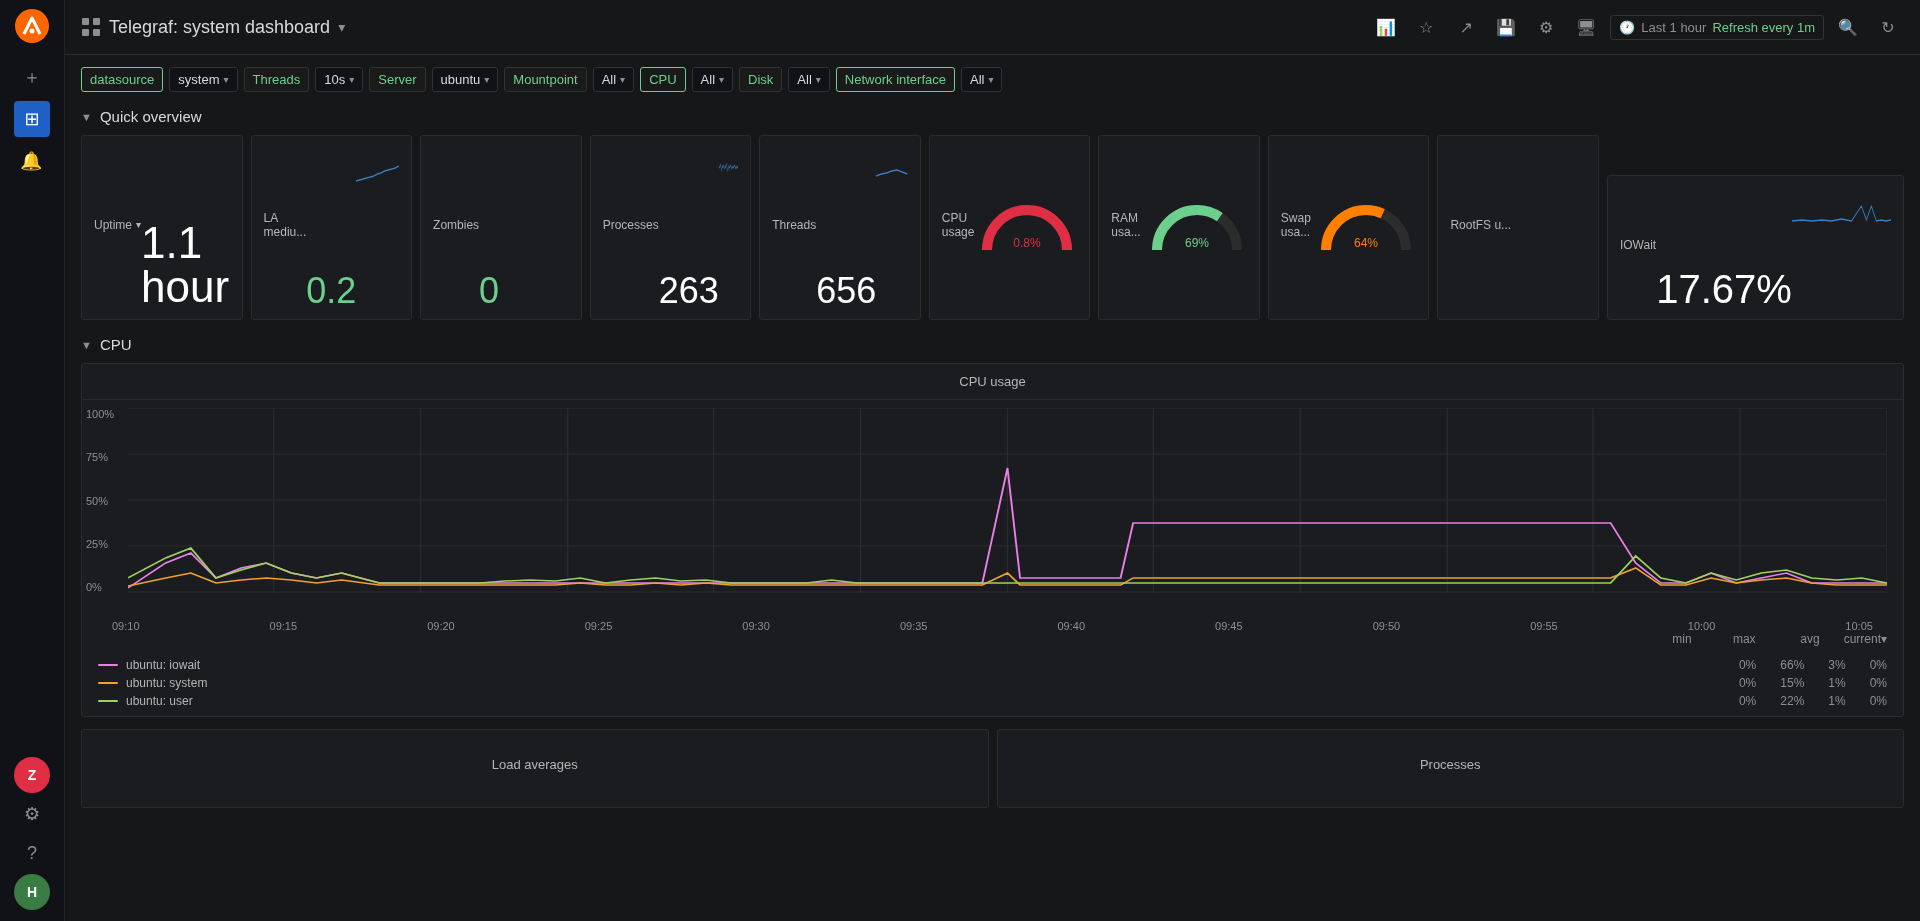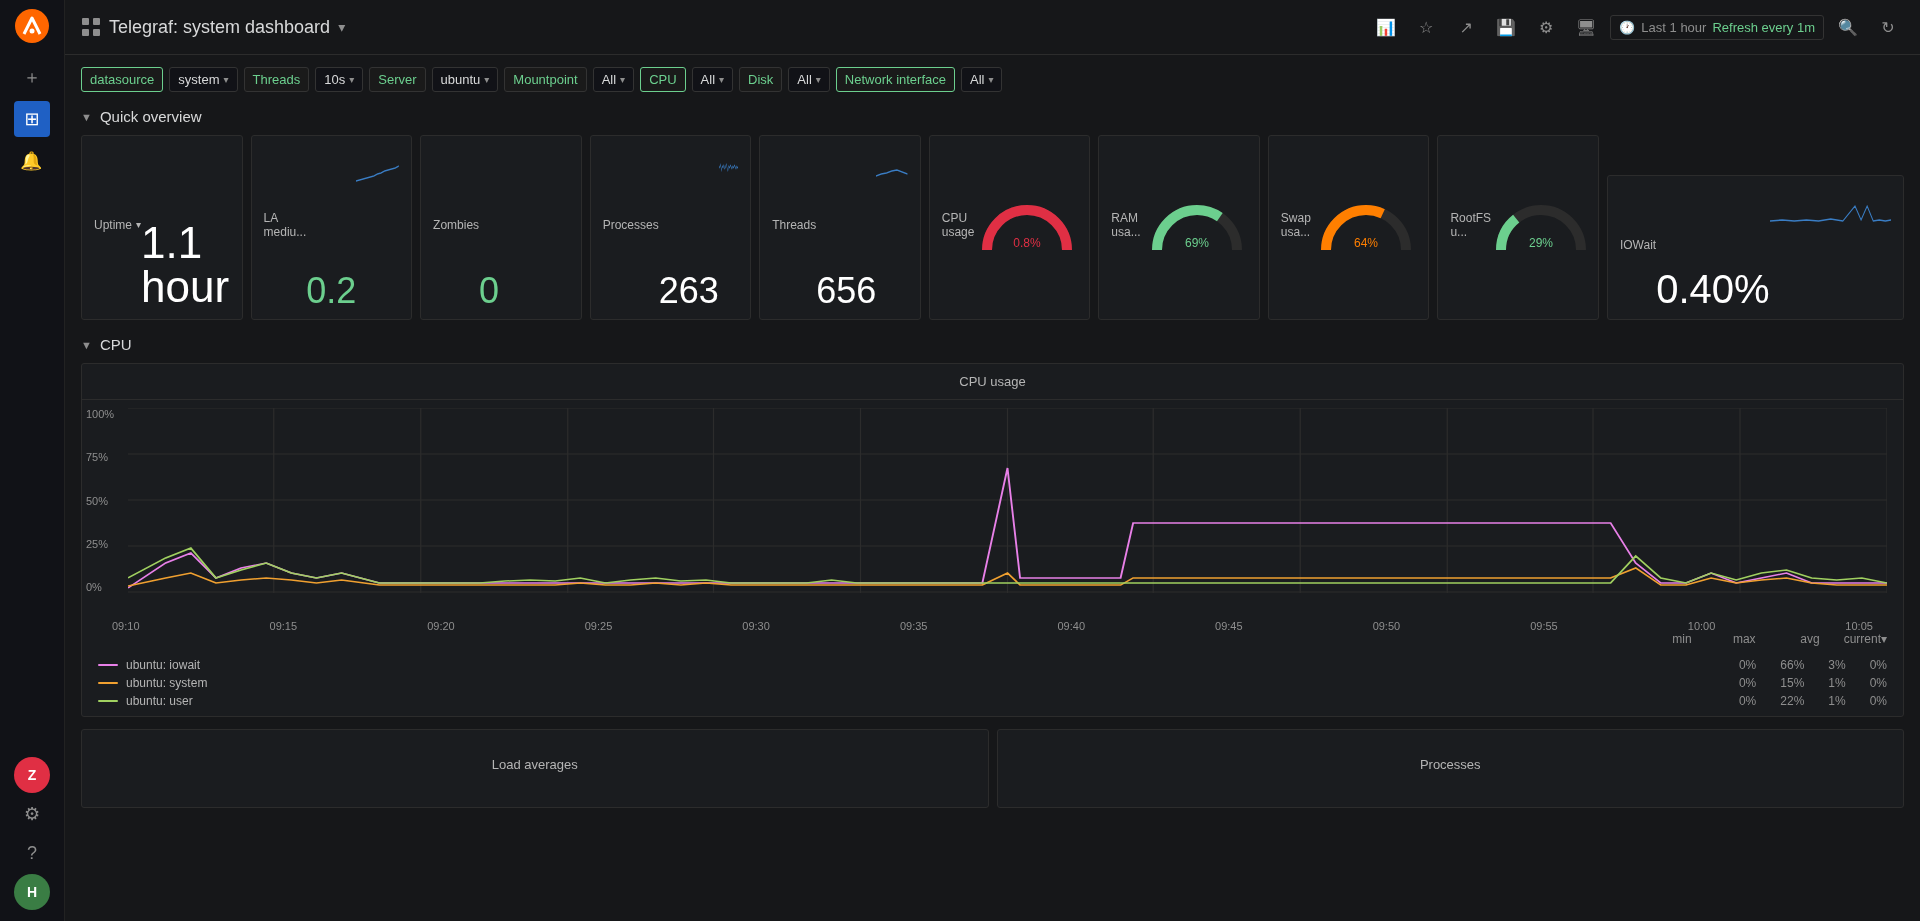--- a/index.html
+++ b/index.html
@@ -238,32 +238,25 @@
         <svg width="100" height="65" viewBox="0 0 100 65">
           <path d="M10 55 A40 40 0 0 1 90 55" stroke="#2c2c2c" stroke-width="10" fill="none"></path>
           <path d="M10 55 A40 40 0 0 1 90 55" stroke="#ff7f00" stroke-width="10" fill="none" stroke-dasharray="80 126"></path>
           <text x="50" y="52" text-anchor="middle" fill="#ff7f00" font-size="12" font-weight="500">64%</text>
         </svg>
       </div>
     </div>
 
     <div class="card" style="align-items:center;">
       <div class="card-title">RootFS u...</div>
-      <div style="flex:1;display:flex;align-items:center;justify-content:center;">
-        <svg width="100" height="65" viewBox="0 0 100 65">
-          <path d="M10 55 A40 40 0 0 1 90 55" stroke="#2c2c2c" stroke-width="10" fill="none"></path>
-          <path d="M10 55 A40 40 0 0 1 90 55" stroke="#6ccf8e" stroke-width="10" fill="none" stroke-dasharray="36 126"></path>
-          <text x="50" y="52" text-anchor="middle" fill="#6ccf8e" font-size="12" font-weight="500">29%</text>
-        </svg>
-      </div>
     </div>
 
     <div class="card" style="min-width:180px;flex:2;margin-top:40px;">
       <div class="card-title">IOWait</div>
-      <div class="card-value" style="font-size:40px;">0.40%</div>
+      <div class="card-value" style="font-size:40px;">17.67%</div>
       <svg class="sparkline" viewBox="0 0 200 40" preserveAspectRatio="none">
         <polyline points="0,35 20,34 40,35 60,34 80,35 100,33 120,35 140,20 150,34 160,20 170,35 180,34 190,35 200,34" stroke="#3a7dc4" stroke-width="1.5" fill="none"></polyline>
       </svg>
     </div>
   </div>
 
   <div class="section-header">
     <span class="collapse-icon">▼</span>
     <span class="section-title">CPU</span>
   </div>

